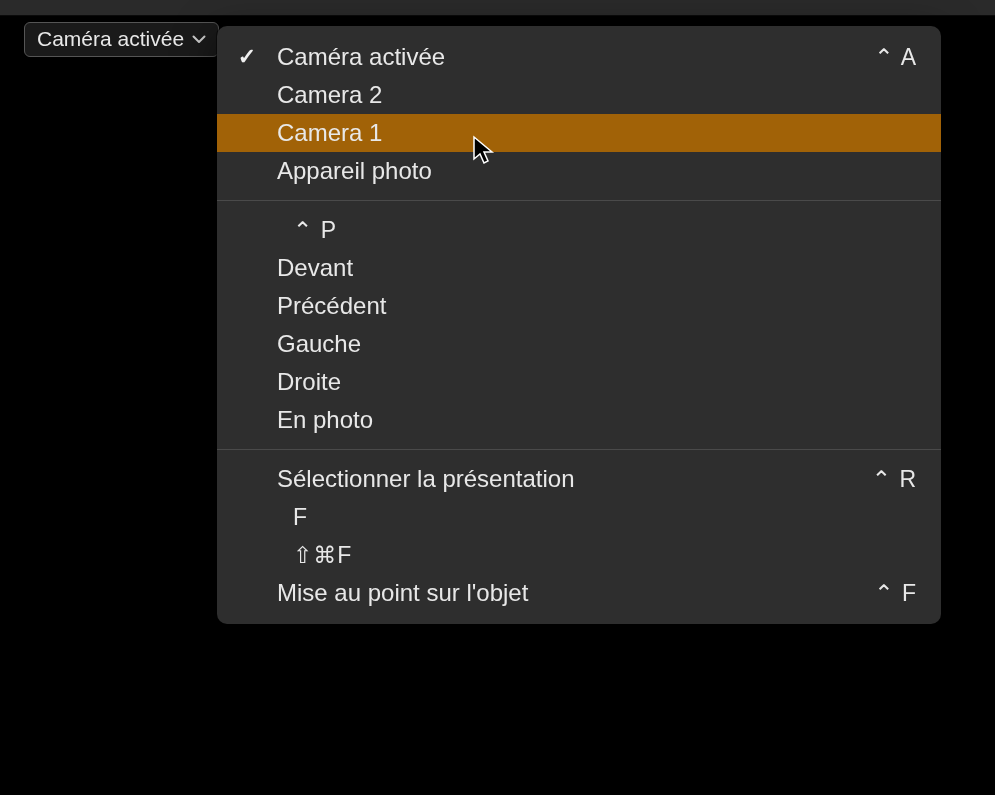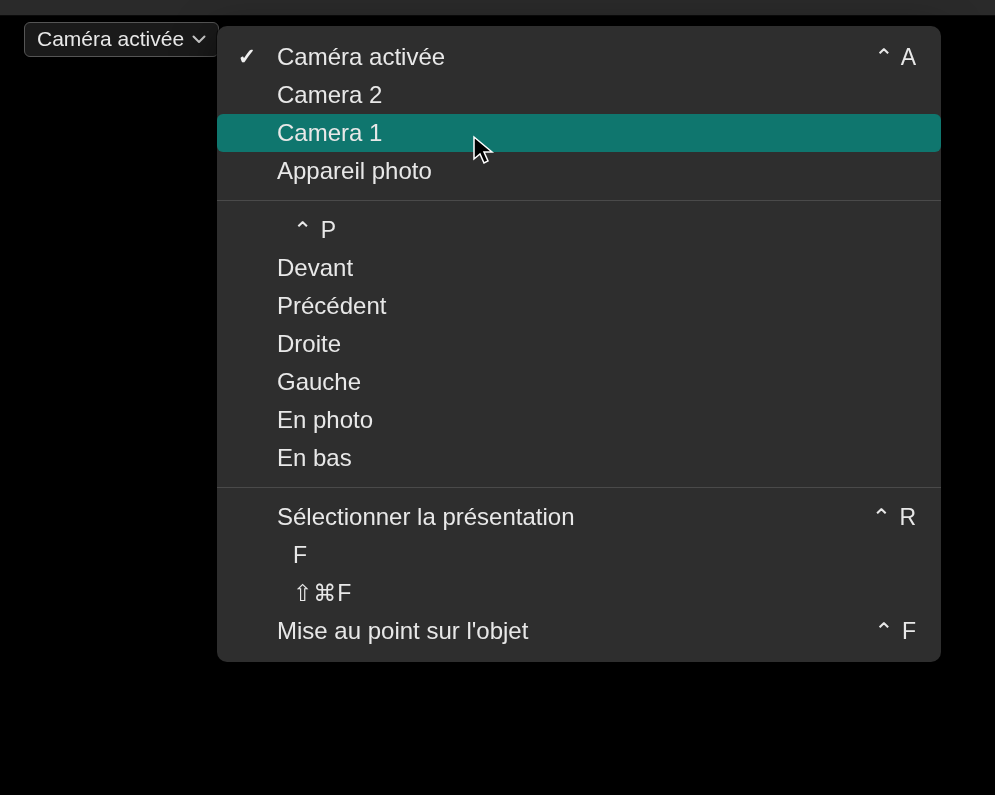--- a/index.html
+++ b/index.html
@@ -65,22 +65,21 @@
     }
     .menu-item {
       display: flex;
       align-items: center;
       padding: 2px 24px 2px 0;
       height: 38px;
       cursor: pointer;
       position: relative;
     }
     .menu-item.highlighted {
-      background: #0f766e;
-      border-radius: 6px;
+      background: #a16207;
     }
     .check-col {
       width: 60px;
       display: flex;
       justify-content: center;
       align-items: center;
       flex-shrink: 0;
     }
     .check-mark {
       color: #f0f0f0;
@@ -168,36 +167,31 @@
       <span class="menu-label">Devant</span>
       <span class="menu-shortcut"></span>
     </div>
     <div class="menu-item">
       <span class="check-col"></span>
       <span class="menu-label">Précédent</span>
       <span class="menu-shortcut"></span>
     </div>
     <div class="menu-item">
       <span class="check-col"></span>
+      <span class="menu-label">Gauche</span>
+      <span class="menu-shortcut"></span>
+    </div>
+    <div class="menu-item">
+      <span class="check-col"></span>
       <span class="menu-label">Droite</span>
       <span class="menu-shortcut"></span>
     </div>
     <div class="menu-item">
       <span class="check-col"></span>
-      <span class="menu-label">Gauche</span>
-      <span class="menu-shortcut"></span>
-    </div>
-    <div class="menu-item">
-      <span class="check-col"></span>
       <span class="menu-label">En photo</span>
-      <span class="menu-shortcut"></span>
-    </div>
-    <div class="menu-item">
-      <span class="check-col"></span>
-      <span class="menu-label">En bas</span>
       <span class="menu-shortcut"></span>
     </div>
   </div>
 
   <div class="menu-separator"></div>
 
   <div class="menu-section">
     <div class="menu-item">
       <span class="check-col"></span>
       <span class="menu-label">Sélectionner la présentation</span>

